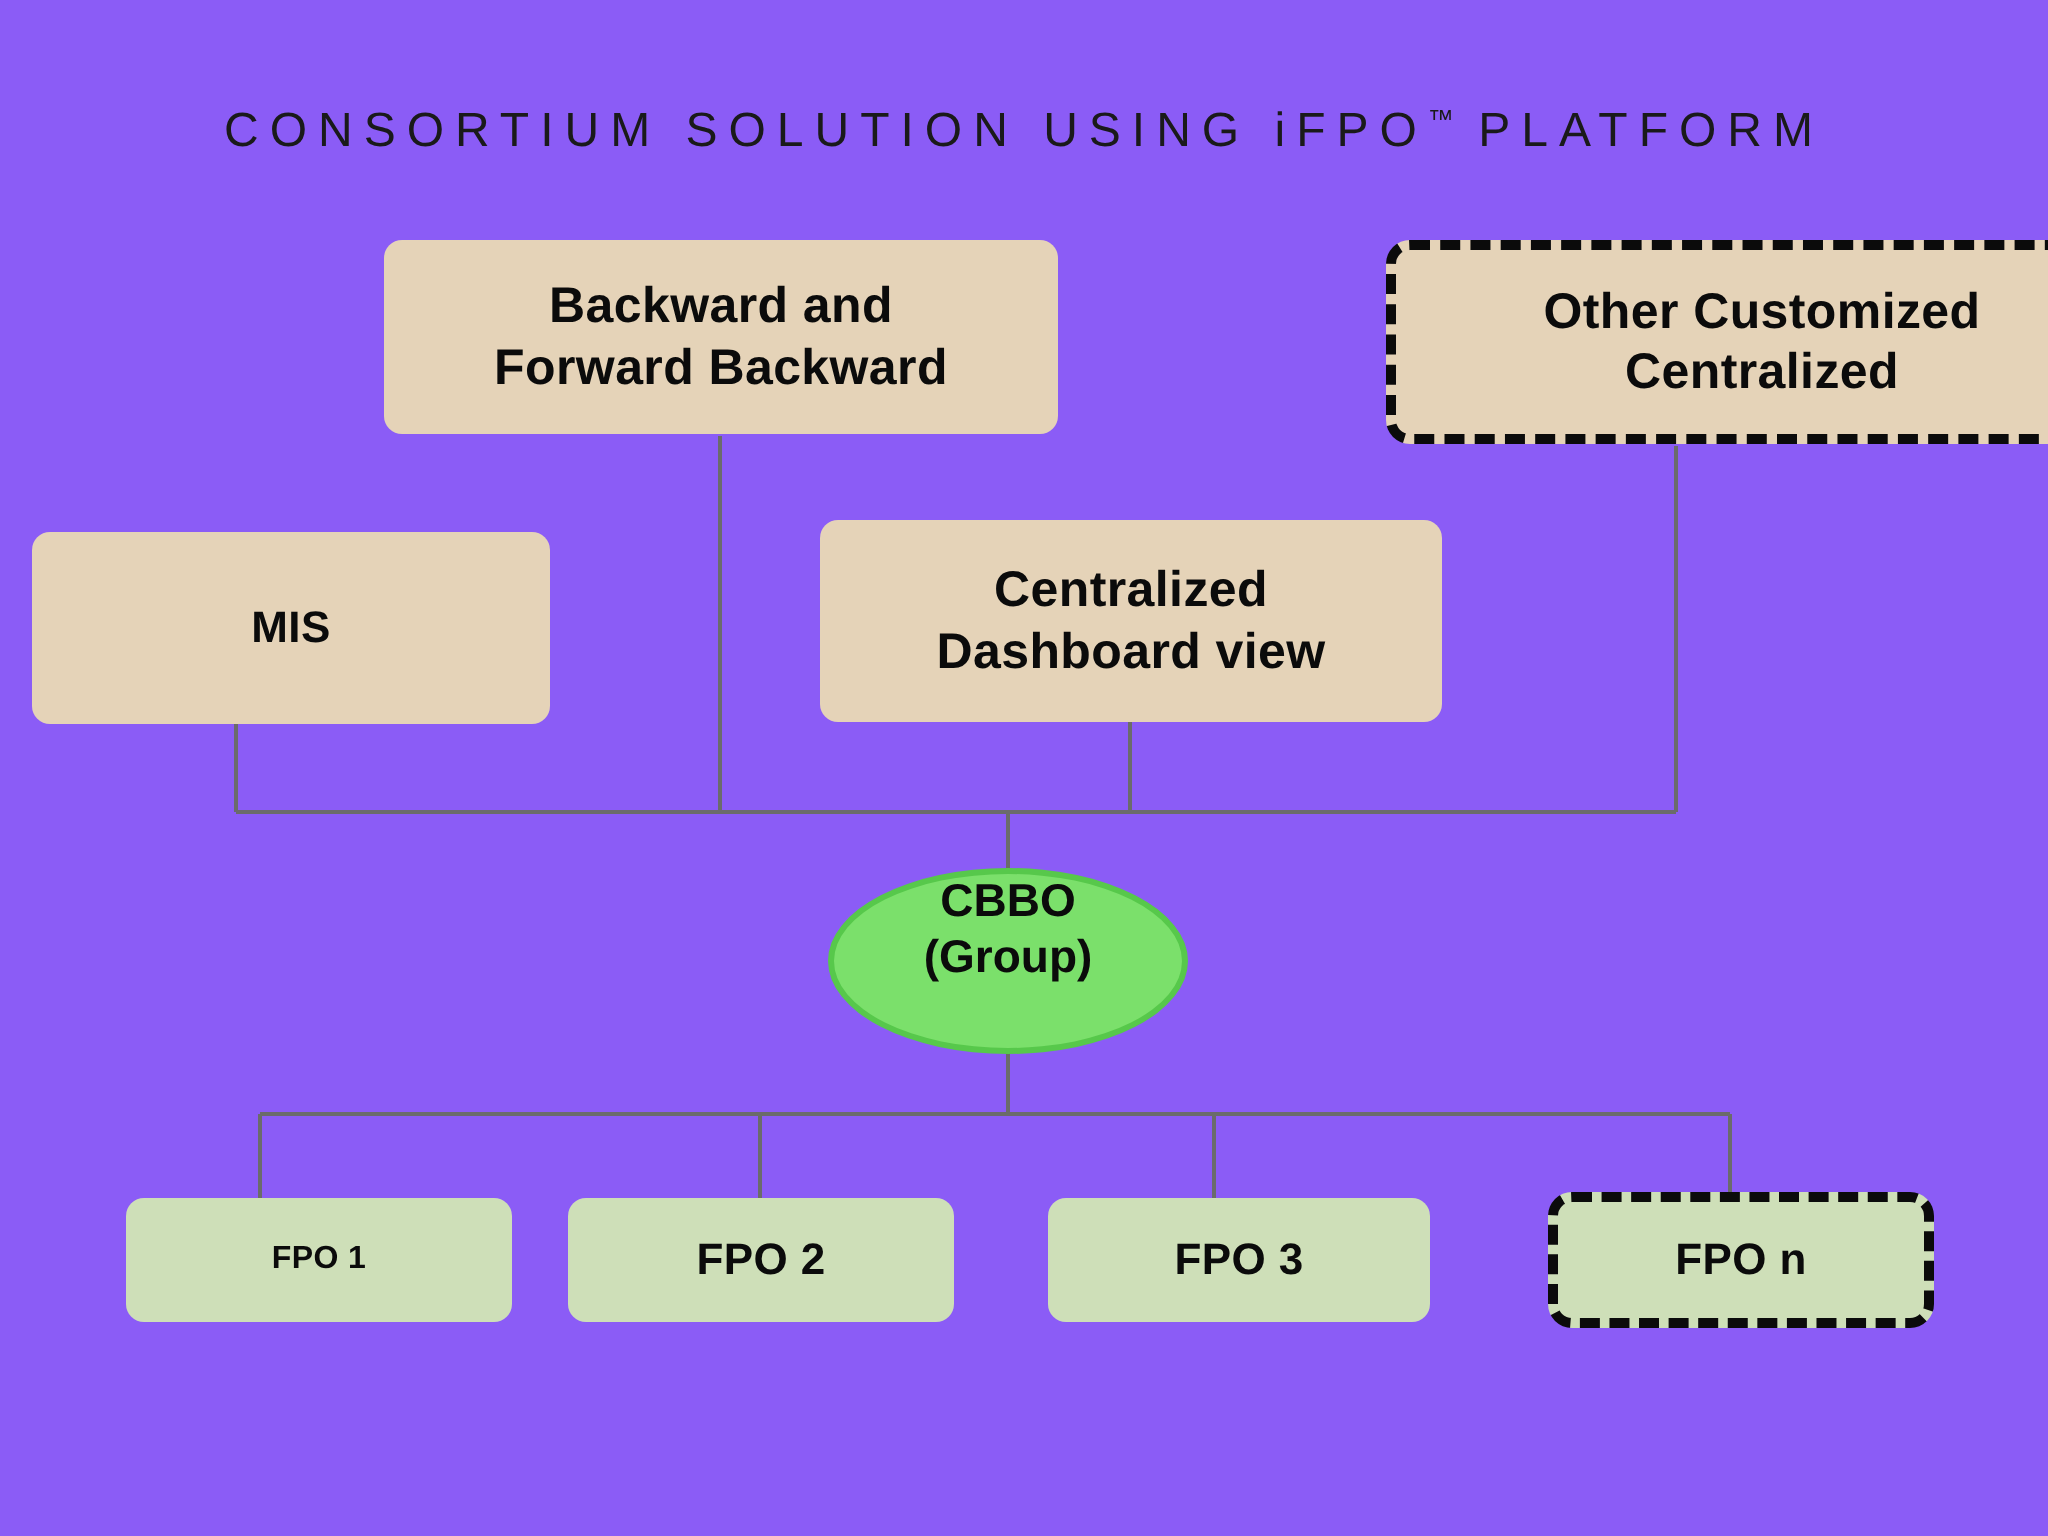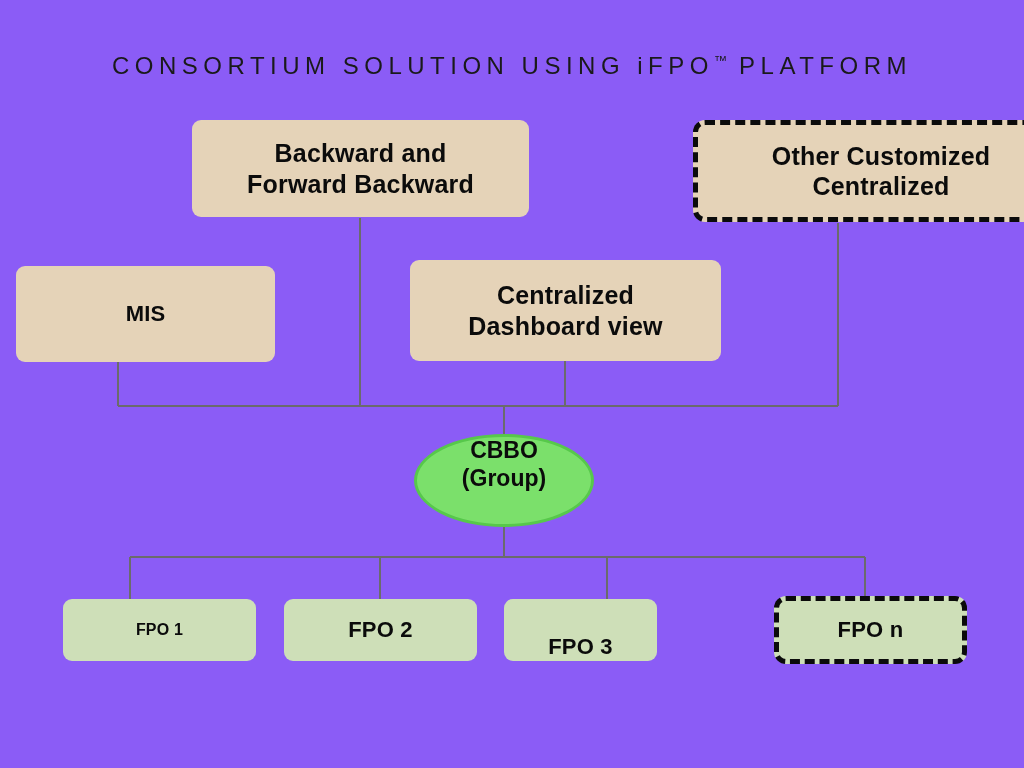--- a/index.html
+++ b/index.html
@@ -86,21 +86,21 @@
   }
 
   
   #node-backward   { left: 192px; top: 120px;  width: 337px; height: 97px;  font-size: 25px; }
   #node-other      { left: 693px; top: 120px;  width: 376px; height: 102px; font-size: 25px; padding: 0 24px; }
   #node-mis        { left: 16px;  top: 266px;  width: 259px; height: 96px;  font-size: 22px; }
   #node-dashboard  { left: 410px; top: 260px;  width: 311px; height: 101px; font-size: 25px; }
   #node-cbbo       { left: 414px; top: 434px;  width: 180px; height: 93px;  font-size: 23px; }
   #node-fpo1       { left: 63px;  top: 599px;  width: 193px; height: 62px;  font-size: 16px; }
   #node-fpo2       { left: 284px; top: 599px;  width: 193px; height: 62px;  font-size: 22px; }
-  #node-fpo3       { left: 504px; top: 599px;  width: 153px; height: 62px;  font-size: 22px; align-items: flex-end; }
+  #node-fpo3       { left: 524px; top: 599px;  width: 191px; height: 62px;  font-size: 22px; }
   #node-fpon       { left: 774px; top: 596px;  width: 193px; height: 68px;  font-size: 22px; }
 </style>
 </head>
 <body>
 
 <div id="canvas">
 
   <div class="title"><span>CONSORTIUM SOLUTION USING iFPO</span><span class="tm">™</span><span> PLATFORM</span></div>
 
   <svg id="wires" viewBox="0 0 1024 768" xmlns="http://www.w3.org/2000/svg">

